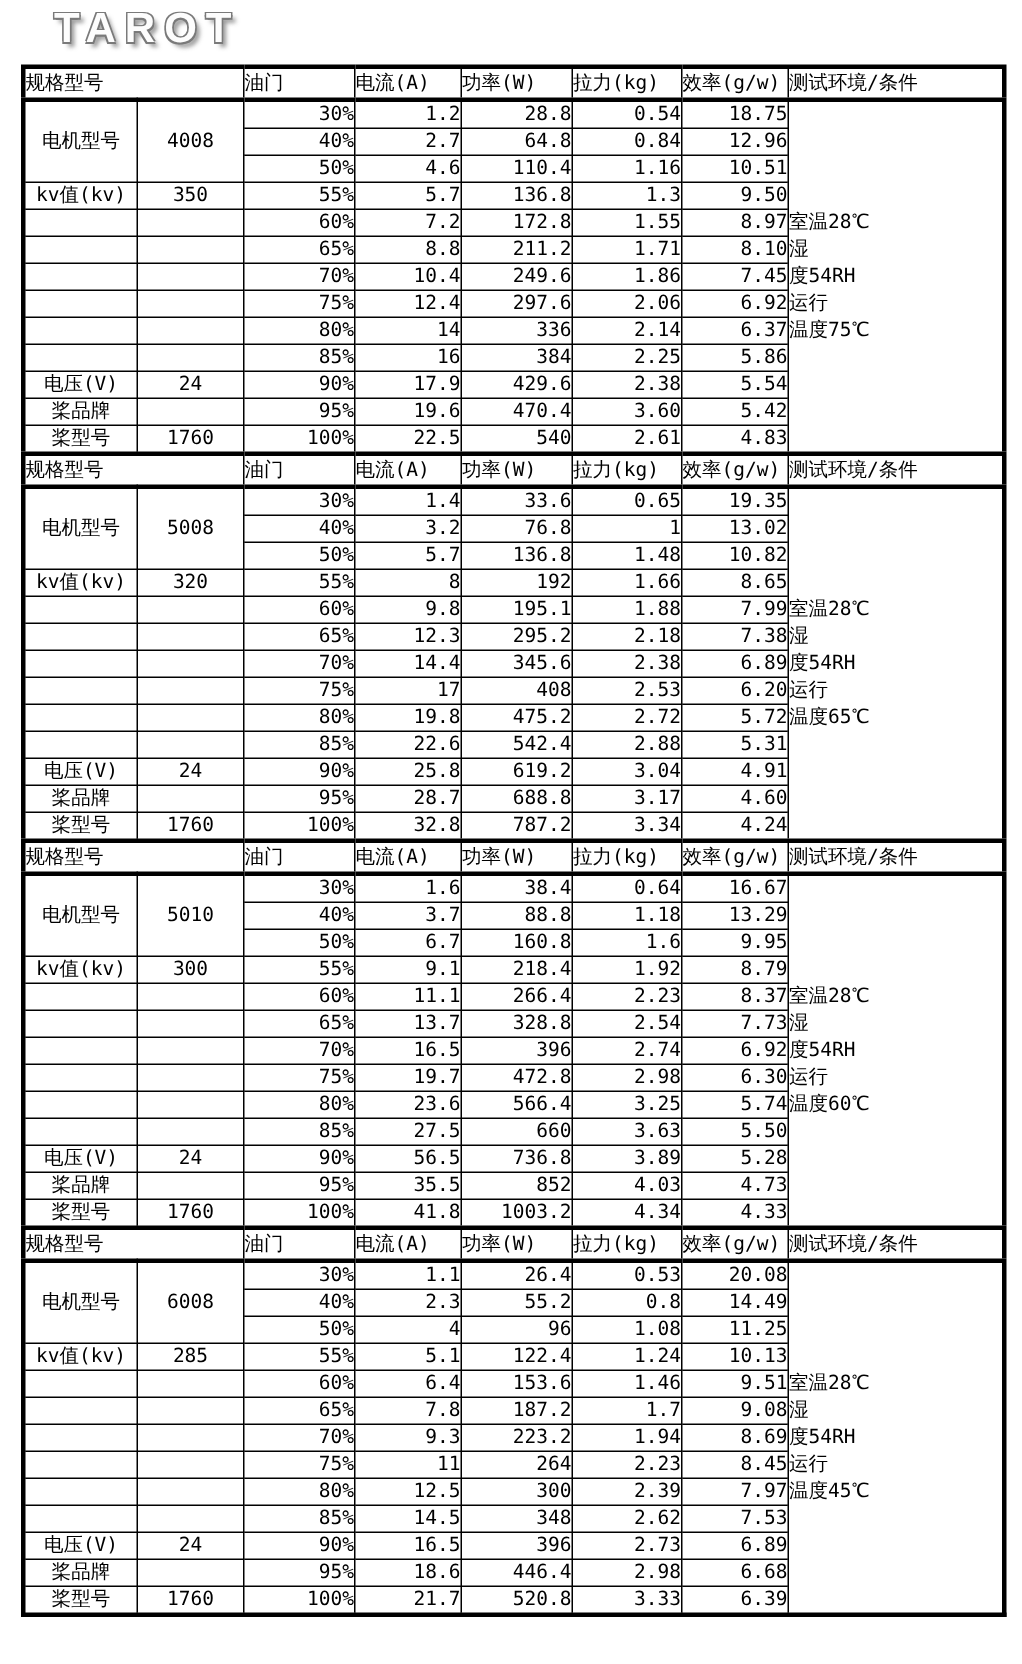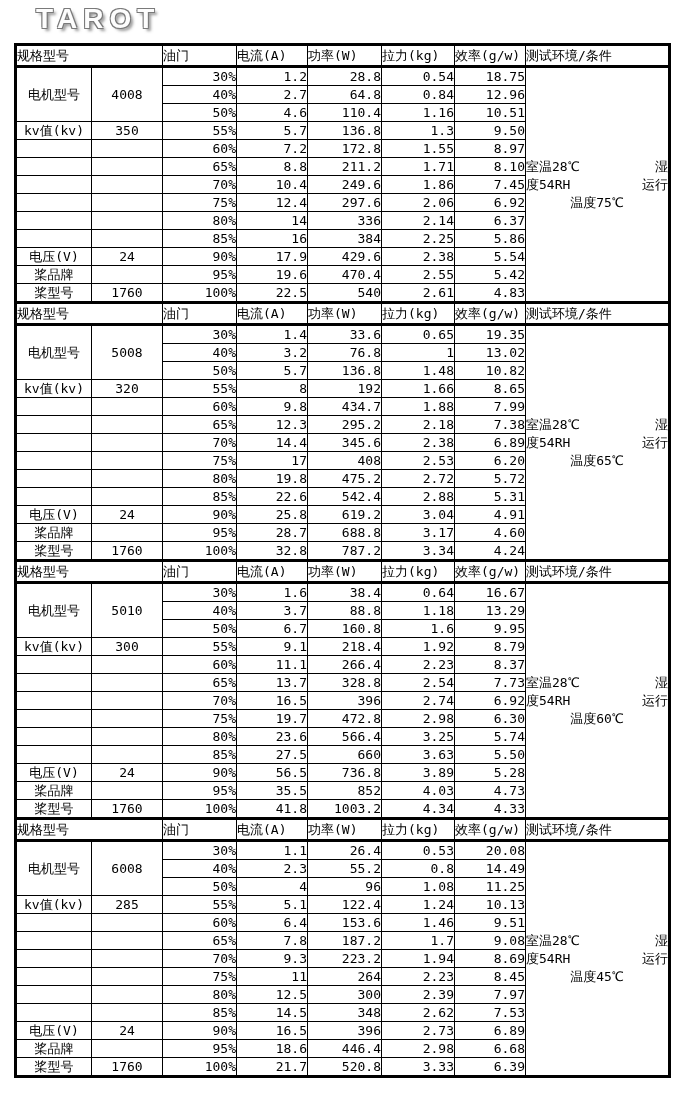--- a/index.html
+++ b/index.html
@@ -30,21 +30,21 @@
     line-height:15px;
   }
   tr.hdr th{
     border-top:3px solid #000;border-bottom:3px solid #000;
     height:19px;text-align:left;
   }
   td.lbl, td.val{text-align:center;}
   td.num{text-align:right;padding-right:4px;}
   td.eff{padding-right:12px;margin-top:14px;}
   td.env{vertical-align:middle;padding:0 3px;}
-  .env-line{display:flex;justify-content:space-between;line-height:18px;}
+  .env-line{display:flex;justify-content:space-between;line-height:18px;flex-direction:column;}
   .env-line.env-center{justify-content:center;}
 </style>
 </head>
 <body>
 
 
 
 <div class="logo">TAROT</div>
 
 <table class="spec" id="spec-table">
@@ -175,21 +175,21 @@
         <td class="num">429.6</td>
         <td class="num">2.38</td>
         <td class="num eff">5.54</td>
       </tr>
       <tr>
         <td class="lbl">桨品牌</td>
         <td class="val"></td>
         <td class="num">95%</td>
         <td class="num">19.6</td>
         <td class="num">470.4</td>
-        <td class="num">2.55</td>
+        <td class="num">3.60</td>
         <td class="num eff">5.42</td>
       </tr>
       <tr>
         <td class="lbl">桨型号</td>
         <td class="val">1760</td>
         <td class="num">100%</td>
         <td class="num">22.5</td>
         <td class="num">540</td>
         <td class="num">2.61</td>
         <td class="num eff">4.83</td>
@@ -248,21 +248,21 @@
         <td class="num">8</td>
         <td class="num">192</td>
         <td class="num">1.66</td>
         <td class="num eff">8.65</td>
       </tr>
       <tr>
         <td class="lbl"></td>
         <td class="val"></td>
         <td class="num">60%</td>
         <td class="num">9.8</td>
-        <td class="num">434.7</td>
+        <td class="num">195.1</td>
         <td class="num">1.88</td>
         <td class="num eff">7.99</td>
       </tr>
       <tr>
         <td class="lbl"></td>
         <td class="val"></td>
         <td class="num">65%</td>
         <td class="num">12.3</td>
         <td class="num">295.2</td>
         <td class="num">2.18</td>

